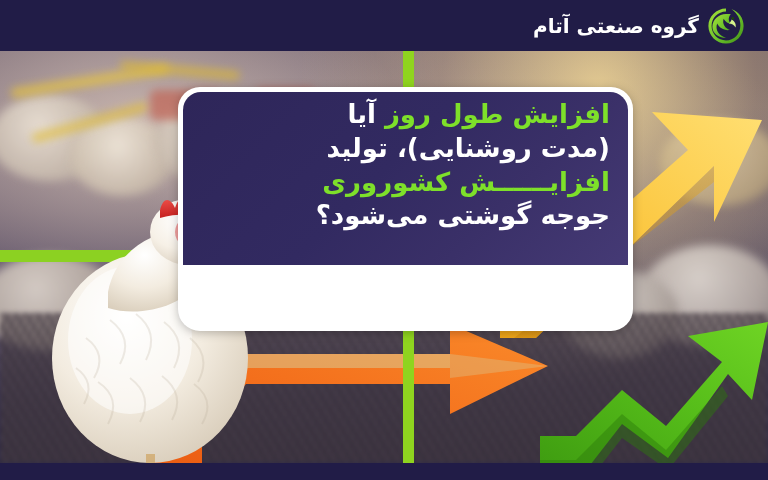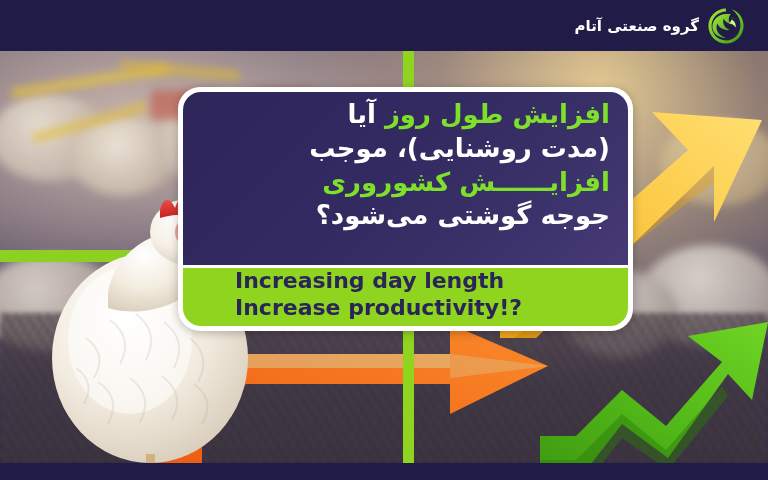--- a/index.html
+++ b/index.html
@@ -46,21 +46,21 @@
   .chicken{position:absolute;left:38px;top:170px;width:250px;height:300px;}
 
   
   .topbar{
     position:absolute;left:0;top:0;width:768px;height:51px;
     background:#211c47;display:flex;align-items:center;
     justify-content:flex-start;padding:0 14px 0 0;box-sizing:border-box;
   }
   .brand{display:flex;align-items:center;gap:7px;margin-right:8px;}
   .brand-name{
-    color:#ffffff;font-size:15px;font-weight:bold;letter-spacing:0;
+    color:#ffffff;font-size:20px;font-weight:bold;letter-spacing:0;
     white-space:nowrap;font-family:"DejaVu Sans","Liberation Sans",sans-serif;
   }
   .tagline{
     color:#ffffff;font-size:16px;font-weight:bold;white-space:nowrap;
     margin-right:auto;margin-left:0;padding-right:46px;
   }
 
   
   .bottombar{
     position:absolute;left:0;bottom:0;width:768px;height:17px;background:#211c47;
@@ -237,31 +237,27 @@
   </svg>
 
   <div class="card">
     <div class="card-inner">
 
       <div class="card-top nosel">
         <div class="fa-line">
           <span class="fa-green">افزایش طول روز</span>
           <span class="fa-white">آیا</span>
         </div>
-        <div class="fa-line fa-white">(مدت روشنایی)، موجب</div>
+        <div class="fa-line fa-white">(مدت روشنایی)، تولید</div>
         <div class="fa-line fa-green">افزایــــــش کشور‌وری</div>
         <div class="fa-line fa-white">جوجه گوشتی می‌شود؟</div>
       </div>
 
       <div class="card-divider"></div>
 
-      <div class="card-bottom nosel">
-        <div class="en-line">Increasing day length</div>
-        <div class="en-line">Increase productivity!?</div>
-      </div>
 
     </div>
   </div>
 
   <div class="topbar">
     <div class="brand" style="order:2;">
       <svg width="40" height="40" viewBox="0 0 100 100">
         <defs>
           <linearGradient id="gLogo" x1="0" y1="0" x2="1" y2="1">
             <stop offset="0%" stop-color="#a8e23a"></stop>

